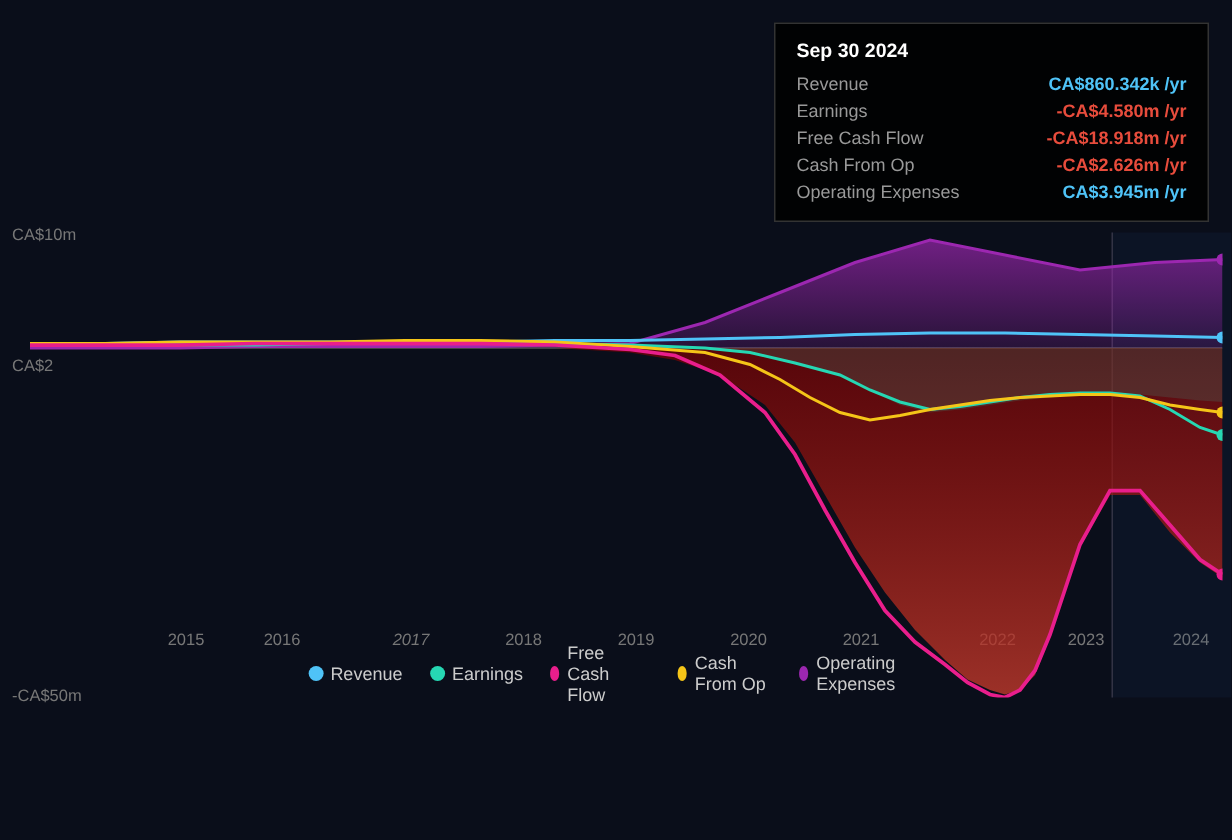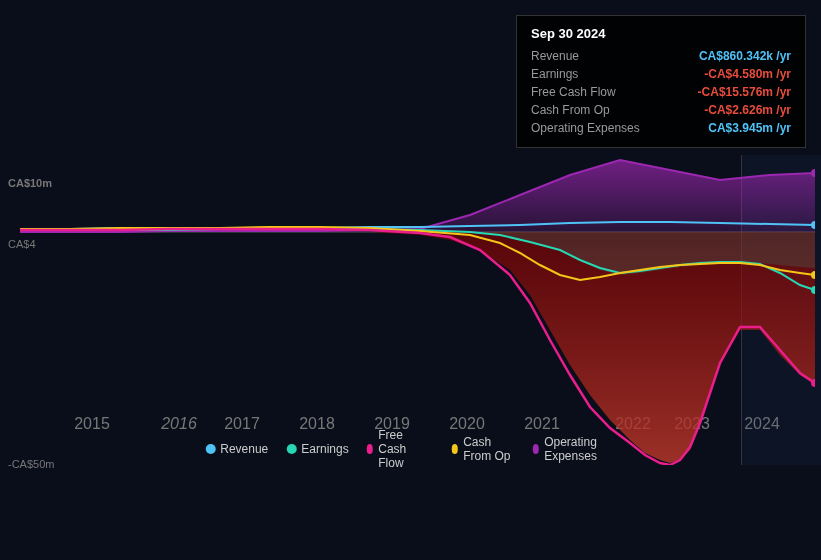--- a/index.html
+++ b/index.html
@@ -73,22 +73,23 @@
       left: 8px;
       color: #777;
       font-size: 11px;
     }
 
     
     .x-label {
       position: absolute;
       bottom: 55px;
       color: #777;
-      font-size: 16px;
+      font-size: 11px;
       transform: translateX(-50%);
+      margin-left: 32px;
     }
 
     
     #legend {
       position: absolute;
       bottom: 18px;
       left: 50%;
       transform: translateX(-50%);
       display: flex;
       gap: 18px;
@@ -145,39 +146,39 @@
     <div class="tooltip-row">
       <span class="tooltip-label">Revenue</span>
       <span class="tooltip-value">CA$860.342k /yr</span>
     </div>
     <div class="tooltip-row">
       <span class="tooltip-label">Earnings</span>
       <span class="tooltip-value negative">-CA$4.580m /yr</span>
     </div>
     <div class="tooltip-row">
       <span class="tooltip-label">Free Cash Flow</span>
-      <span class="tooltip-value negative">-CA$15.576m /yr</span>
+      <span class="tooltip-value negative">-CA$18.918m /yr</span>
     </div>
     <div class="tooltip-row">
       <span class="tooltip-label">Cash From Op</span>
       <span class="tooltip-value negative">-CA$2.626m /yr</span>
     </div>
     <div class="tooltip-row">
       <span class="tooltip-label">Operating Expenses</span>
       <span class="tooltip-value">CA$3.945m /yr</span>
     </div>
   </div>
 
-  <span class="y-label" style="top: 177px; font-weight: bold;">CA$10m</span>
-  <span class="y-label" style="top: 238px;">CA$4</span>
+  <span class="y-label" style="top: 151px;">CA$10m</span>
+  <span class="y-label" style="top: 238px;">CA$2</span>
   <span class="y-label" style="top: 458px;">-CA$50m</span>
 
   <span class="x-label" style="left: 92px;">2015</span>
-  <span class="x-label" style="left: 179px; font-style: italic;">2016</span>
-  <span class="x-label" style="left: 242px;">2017</span>
+  <span class="x-label" style="left: 156px;">2016</span>
+  <span class="x-label" style="left: 242px; font-style: italic;">2017</span>
   <span class="x-label" style="left: 317px;">2018</span>
   <span class="x-label" style="left: 392px;">2019</span>
   <span class="x-label" style="left: 467px;">2020</span>
   <span class="x-label" style="left: 542px; text-align: center;">2021</span>
   <span class="x-label" style="left: 633px;">2022</span>
   <span class="x-label" style="left: 692px;">2023</span>
   <span class="x-label" style="left: 762px; text-align: center;">2024</span>
 
   <div class="highlight-region"></div>
 

